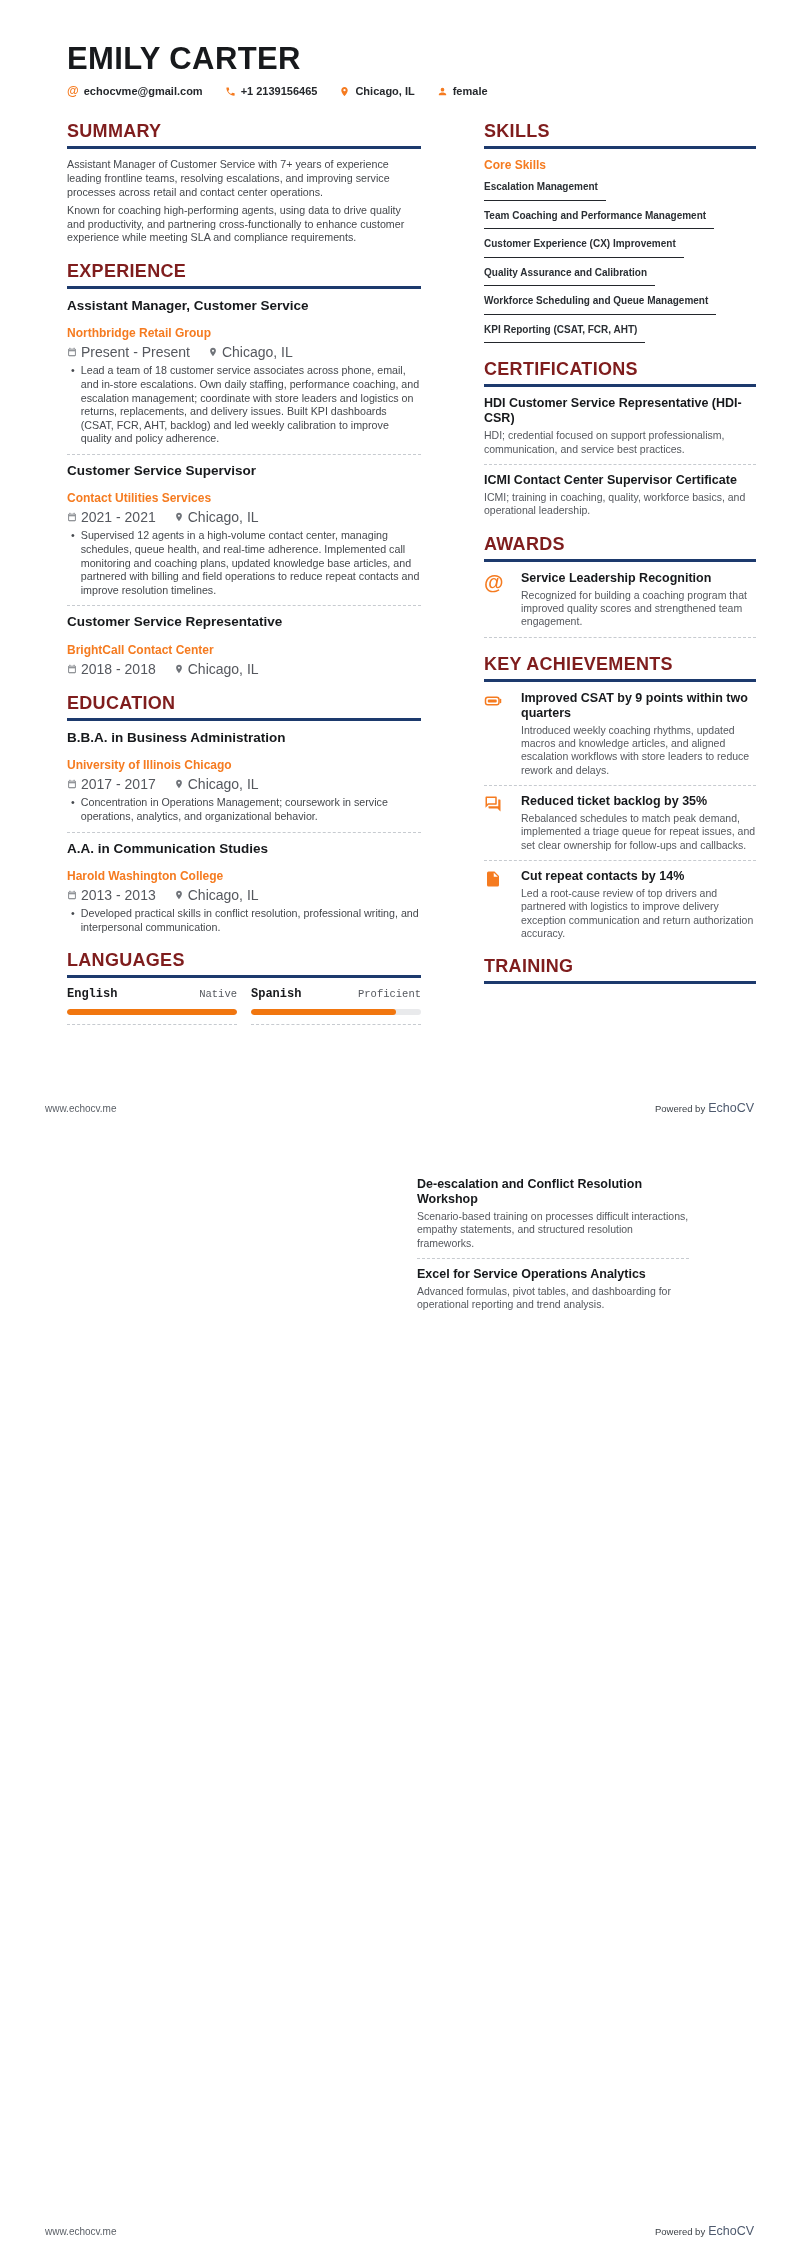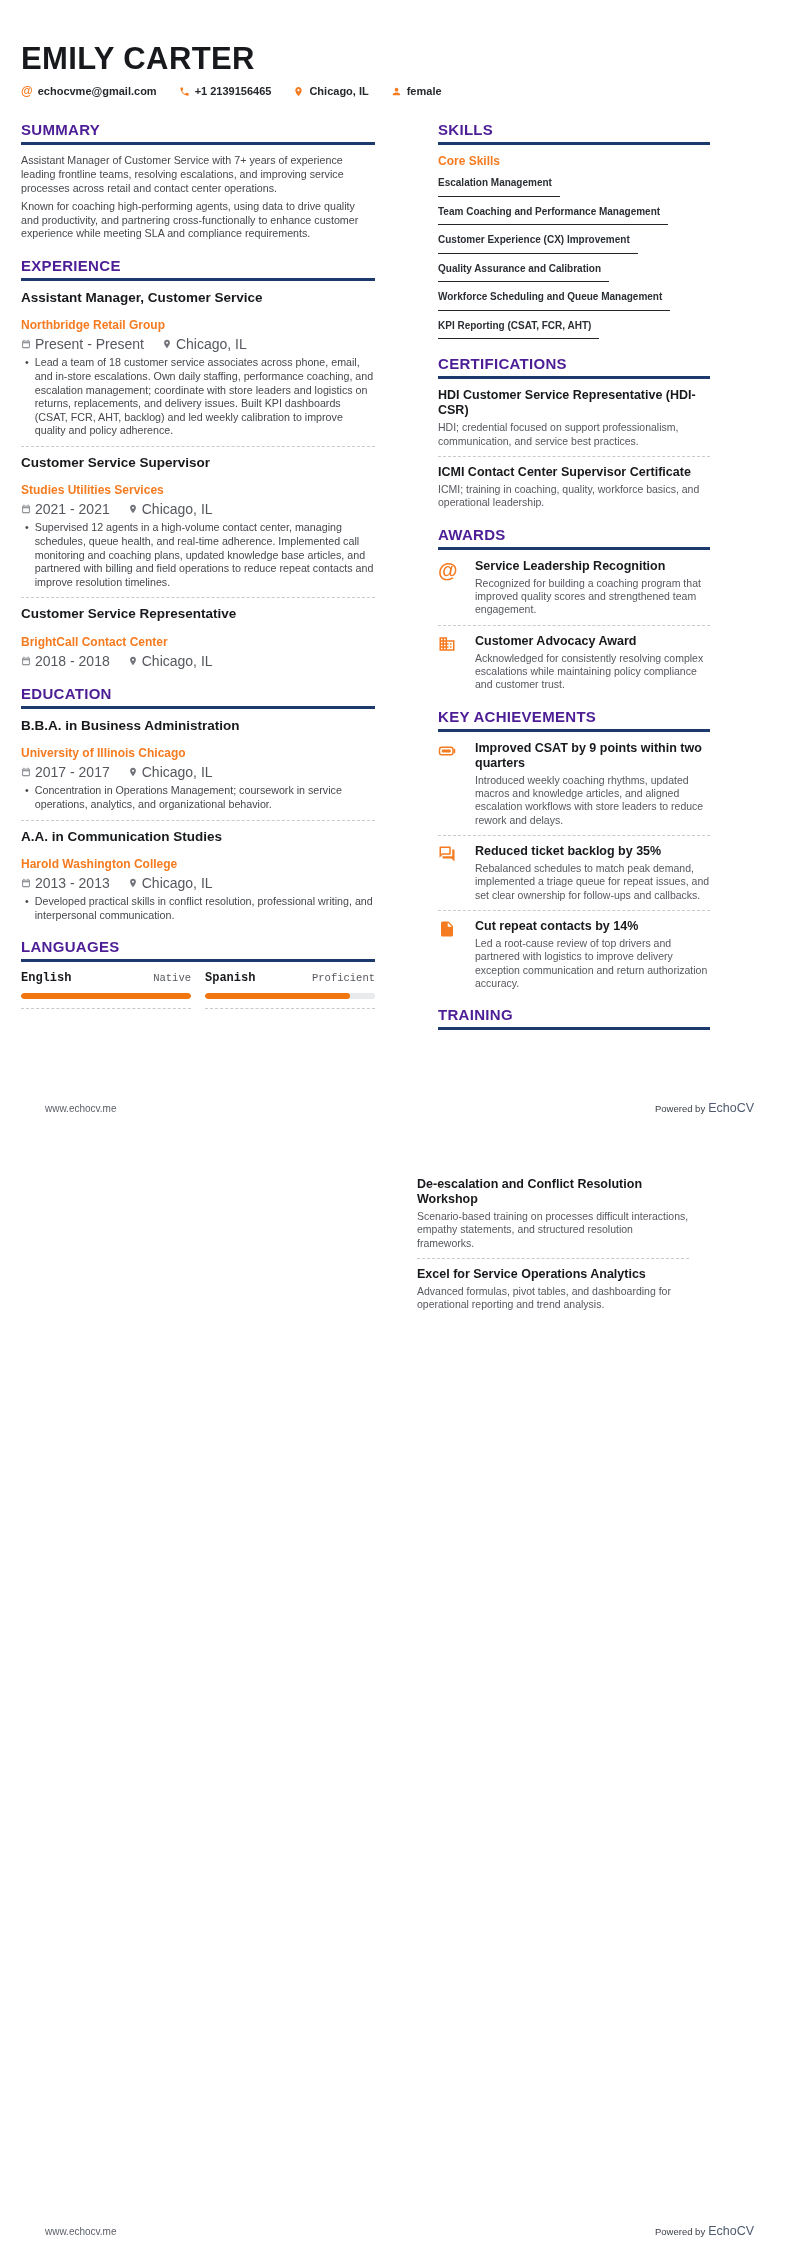--- a/index.html
+++ b/index.html
@@ -9,21 +9,21 @@
     font-family: "Liberation Sans", sans-serif;
     color: #45484d;
   }
   .page {
     width: 794px;
     height: 1123px;
     position: relative;
     background: #ffffff;
     overflow: hidden;
   }
-  .page-inner { padding: 42px 52px 0 21px; }
+  .page-inner { padding: 42px 52px 0 67px; }
 
   
   .name {
     font-size: 31px;
     font-weight: 800;
     color: #17191c;
     letter-spacing: 0.4px;
     line-height: 1.08;
   }
   .role-title {
@@ -46,23 +46,23 @@
   .at-glyph { font-size: 12px; font-weight: 700; color: #f57b20; line-height: 1; }
 
   
   .columns { display: flex; gap: 63px; margin-top: 24px; }
   .col-left { width: 354px; flex: none; }
   .col-right { width: 272px; flex: none; }
 
   
   .sec { margin-bottom: 16px; }
   .sec-h {
-    font-size: 15px;
+    font-size: 18px;
     font-weight: 800;
-    color: #4c1d95;
+    color: #7f1d1d;
     letter-spacing: 0.3px;
     padding-bottom: 4px;
     border-bottom: 3px solid #1d3a6d;
     margin-bottom: 9px;
   }
 
   .para { font-size: 10.7px; line-height: 1.27; color: #45484d; margin-bottom: 5px; }
 
   
   .item-title { font-size: 13.5px; font-weight: 700; color: #17191c; line-height: 1.15; }
@@ -203,21 +203,21 @@
                   </span>
                 <span>Chicago, IL</span>
               </span>
             </div>
             <div class="bullet">Lead a team of 18 customer service associates across phone, email, and in-store escalations. Own daily staffing, performance coaching, and escalation management; coordinate with store leaders and logistics on returns, replacements, and delivery issues. Built KPI dashboards (CSAT, FCR, AHT, backlog) and led weekly calibration to improve quality and policy adherence.</div>
             <div class="dashed-sep"></div>
           </div>
 
           <div class="job">
             <div class="item-title">Customer Service Supervisor</div>
-            <div class="item-org">Studies Utilities Services</div>
+            <div class="item-org">Contact Utilities Services</div>
             <div class="meta-row">
               <span class="meta-item">
                 <span class="ic">
                     <svg width="10" height="10" viewBox="0 0 24 24" fill="currentColor">
                       <path d="M19 4h-1V2h-2v2H8V2H6v2H5a2 2 0 0 0-2 2v14a2 2 0 0 0 2 2h14a2 2 0 0 0 2-2V6a2 2 0 0 0-2-2zm0 16H5V10h14v10zM5 8V6h14v2H5z"></path>
                     </svg>
                   </span>
                 <span>2021 - 2021</span>
               </span>
               <span class="meta-item">
@@ -367,31 +367,20 @@
         <div class="sec">
           <div class="sec-h">AWARDS</div>
           <div class="ico-item">
             <div class="ico-box"><span class="at-glyph">@</span></div>
             <div>
               <div class="ico-title">Service Leadership Recognition</div>
               <div class="ico-desc">Recognized for building a coaching program that improved quality scores and strengthened team engagement.</div>
             </div>
           </div>
           <div class="dashed-sep"></div>
-          <div class="ico-item">
-            <div class="ico-box">
-              <svg width="18" height="18" viewBox="0 0 24 24" fill="currentColor">
-                  <path d="M12 7V3H2v18h20V7H12zM6 19H4v-2h2v2zm0-4H4v-2h2v2zm0-4H4V9h2v2zm0-4H4V5h2v2zm4 12H8v-2h2v2zm0-4H8v-2h2v2zm0-4H8V9h2v2zm0-4H8V5h2v2zm10 12h-8v-2h2v-2h-2v-2h2v-2h-2V9h8v10zm-2-8h-2v2h2v-2zm0 4h-2v2h2v-2z"></path>
-                </svg>
-            </div>
-            <div>
-              <div class="ico-title">Customer Advocacy Award</div>
-              <div class="ico-desc">Acknowledged for consistently resolving complex escalations while maintaining policy compliance and customer trust.</div>
-            </div>
-          </div>
         </div>
 
         <div class="sec">
           <div class="sec-h">KEY ACHIEVEMENTS</div>
 
           <div class="ico-item">
             <div class="ico-box">
               <svg width="18" height="18" viewBox="0 0 24 24" fill="none" stroke="currentColor" stroke-width="2">
                   <rect x="2" y="7" width="18" height="10" rx="3"></rect>
                   <rect x="5" y="10" width="12" height="4" rx="1.5" fill="currentColor" stroke="none"></rect>

